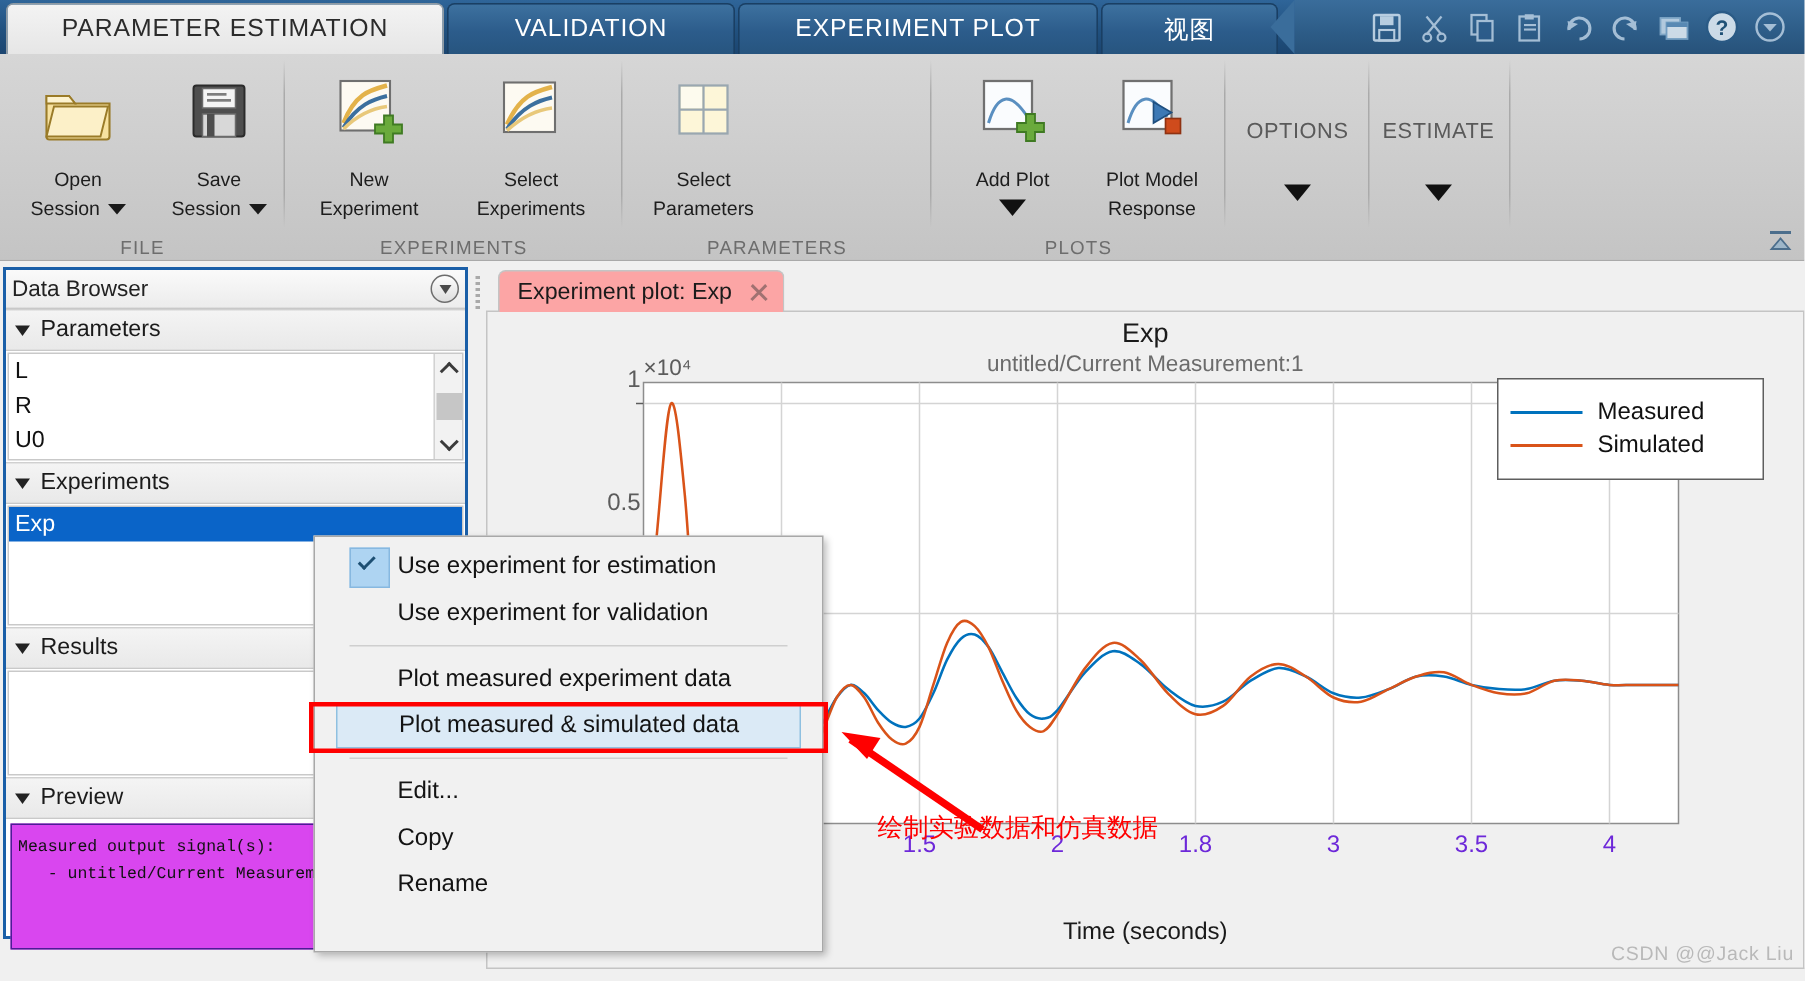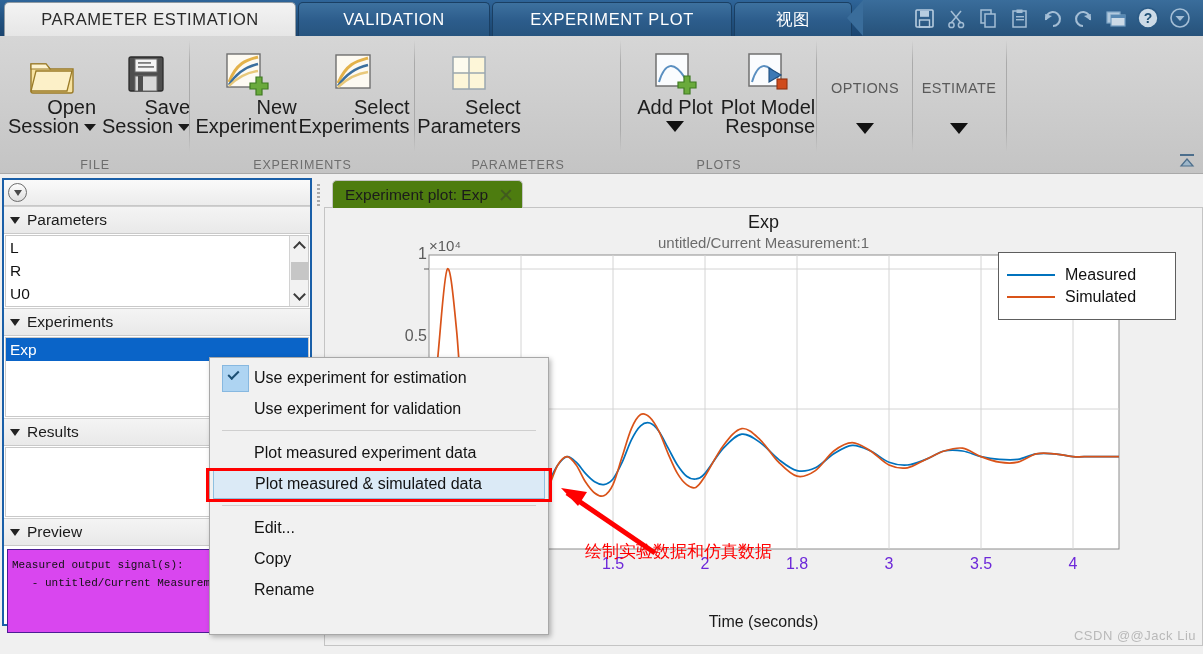--- a/index.html
+++ b/index.html
@@ -72,21 +72,21 @@
     display: flex; align-items: center; justify-content: center;
     font-size: 12.5px; color: #6d6d6d; letter-spacing: .8px;
   }
   .rbtn {
     position: absolute; top: 4px; width: 100px; height: 112px;
     display: flex; flex-direction: column; align-items: center;
     cursor: default;
   }
   .rbtn .ico { height: 52px; display: flex; align-items: flex-end; justify-content: center; margin-top: 4px; }
   .rbtn .lbl {
-    margin-top: 2px; text-align: right; font-size: 20px; color: #1d1d1d;
+    margin-top: 14px; text-align: center; font-size: 13px; color: #1d1d1d;
     line-height: 19px; white-space: pre-line;
   }
   .caret { display: inline-block; width: 0; height: 0;
     border-left: 6px solid transparent; border-right: 6px solid transparent;
     border-top: 7px solid #1a1a1a; vertical-align: middle; margin-left: 5px; }
   .bigcaret { width: 0; height: 0; margin: 4px auto 0;
     border-left: 9px solid transparent; border-right: 9px solid transparent;
     border-top: 11px solid #111; }
   .textgroupbtn {
     position: absolute; top: 4px; height: 112px; width: 92px;
@@ -158,21 +158,21 @@
   .splitter .dots { position: absolute; left: 3px; top: 6px; width: 4px; }
   .splitter .dots div { width: 3px; height: 2px; background: #a9a9a9; margin-bottom: 2px; }
 
   
   .doctab-bar {
     position: absolute; left: 324px; top: 178px; width: 879px; height: 30px;
     background: #f0f0f0; border-bottom: 1px solid #c4c4c4;
   }
   .doctab {
     position: absolute; left: 8px; top: 2px; height: 29px;
-    background: #4d7c0f; border: 1px solid #c4c4c4; border-bottom: none;
+    background: #fca5a5; border: 1px solid #c4c4c4; border-bottom: none;
     border-radius: 5px 5px 0 0; display: flex; align-items: center;
     padding: 0 8px 0 12px; gap: 10px; cursor: default;
   }
   .doctab .txt { font-size: 15.5px; color: #1b1b1b; }
   .closex { width: 16px; height: 16px; position: relative; opacity: .45; cursor: default; }
   .closex::before, .closex::after {
     content: ""; position: absolute; left: 1px; top: 7px; width: 14px; height: 2.4px; background: #333;
   }
   .closex::before { transform: rotate(45deg); }
   .closex::after  { transform: rotate(-45deg); }
@@ -211,21 +211,21 @@
   .watermark {
     position: absolute; right: 6px; bottom: 2px; font-size: 13px; color: #b9b9b9;
     letter-spacing: .5px;
   }
 
   
   .ctxmenu {
     position: absolute; left: 209px; top: 357px; width: 340px; height: 278px;
     background: #f1f1f1; border: 1px solid #a8a8a8;
     box-shadow: 2px 2px 5px rgba(0,0,0,.28);
-    padding: 4px 0;
+    padding: 4px 11px;
   }
   .mi {
     height: 31px; display: flex; align-items: center; cursor: default;
     font-size: 16px; color: #131313; padding-left: 44px; position: relative;
   }
   .mi.checked::before {
     content: ""; position: absolute; left: 12px; top: 3px; width: 25px; height: 25px;
     background: #aed4f2; border: 1px solid #87b8e0;
   }
   .mi .tick {
@@ -455,20 +455,21 @@
     <div class="collapse-arrow">
       <svg width="20" height="16" viewBox="0 0 20 16">
           <line x1="3" y1="3" x2="17" y2="3" stroke="#4c6e8c" stroke-width="2"></line>
           <path d="M4 14 l6 -7 l6 7 z" fill="#9db6c9" stroke="#4c6e8c" stroke-width="1.2"></path>
         </svg>
     </div>
   </div>
 
   <div class="browser">
     <div class="browser-title">
+      <span class="tt">Data Browser</span>
       <span class="circle-btn">
           <i></i>
         </span>
     </div>
 
     <div class="section-head">
       <span class="tri"></span>
       <span>Parameters</span>
     </div>
     <div class="listbox" style="height:72px;">

